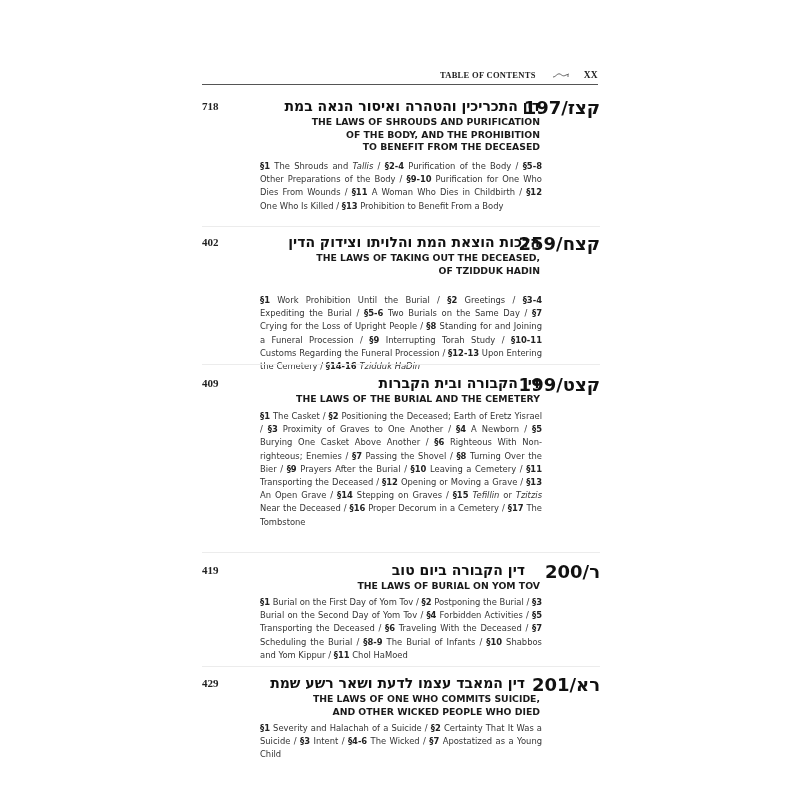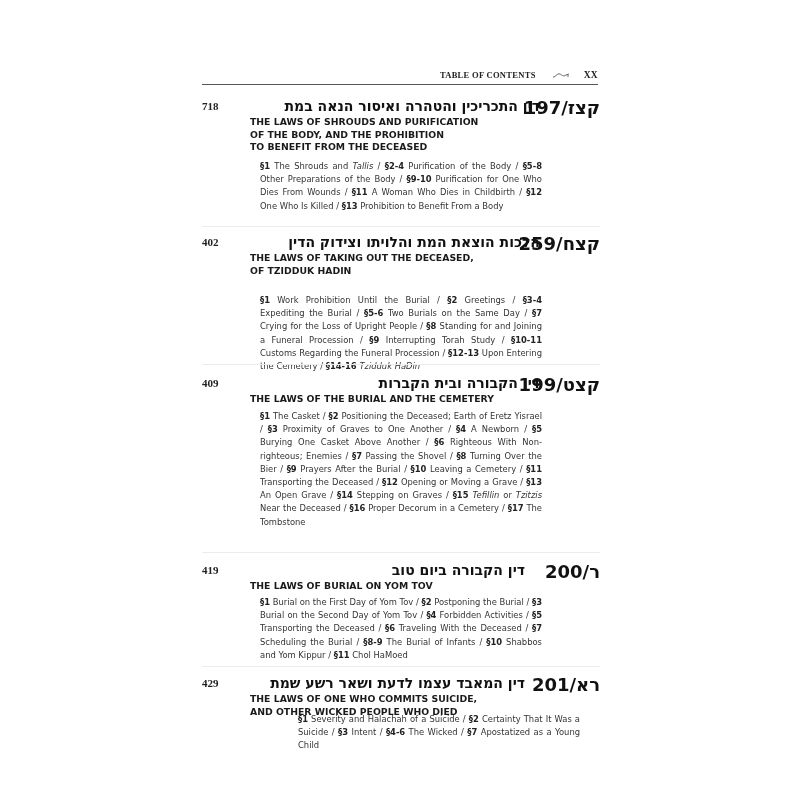--- a/index.html
+++ b/index.html
@@ -7,21 +7,21 @@
   .page { position:absolute; left:0; top:0; width:800px; height:800px; background:#fff;padding-left:32px; }
   .running-head { position:absolute; left:200px; width:398px; top:68px; height:14px; display:flex; justify-content:flex-end; align-items:center; font-family:"Liberation Serif", serif; font-size:8.5px; font-weight:bold; letter-spacing:0.3px; color:#222; }
   .running-head .ornament { margin:0 14px 0 16px; width:18px; height:8px; }
   .running-head .folio { font-size:9.5px; font-weight:bold; }
   .head-rule { position:absolute; left:202px; width:396px; top:84px; height:1px; background:#555; }
 
   .entry { position:absolute; left:202px; width:398px; }
   .entry .pg { position:absolute; left:0; top:0; font-family:"Liberation Serif", serif; font-weight:bold; font-size:11px; color:#222; }
   .entry .num { position:absolute; right:0; top:-3px; font-family:"DejaVu Sans", sans-serif; font-size:18px; font-weight:bold; color:#111; direction:ltr; white-space:nowrap; }
   .entry .heb { position:absolute; right:60px; top:-2px; font-family:"DejaVu Sans", sans-serif; font-weight:bold; font-size:14px; direction:rtl; white-space:nowrap; color:#111; }
-  .entry .eng { position:absolute; right:60px; top:16px; width:290px; text-align:left; font-family:"DejaVu Sans", sans-serif; font-weight:bold; font-size:9.3px; line-height:12.5px; color:#1a1a1a; text-transform:uppercase; }
+  .entry .eng { position:absolute; right:60px; top:16px; width:290px; text-align:right; font-family:"DejaVu Sans", sans-serif; font-weight:bold; font-size:9.3px; line-height:12.5px; color:#1a1a1a; text-transform:uppercase; }
   .entry .body { position:absolute; left:58px; width:282px; font-family:"DejaVu Sans", sans-serif; font-size:8.4px; line-height:13.2px; text-align:justify; color:#333; }
   .entry .body b { color:#222; }
   .entry .body i { font-style:italic; }
   .sep { position:absolute; left:202px; width:398px; height:1px; background:#ececec; }
 </style>
 </head>
 <body>
 
 <div class="page">
 
@@ -87,16 +87,16 @@
   <div class="sep" style="top:666px;"></div>
 
   <div class="entry" style="top:677px;">
     <span class="pg">429</span>
     <span class="num">201/רא</span>
     <span class="heb" style="right:75px;">דין המאבד עצמו לדעת ושאר רשע שמת</span>
     <div class="eng">
       <div>THE LAWS OF ONE WHO COMMITS SUICIDE,</div>
       <div>AND OTHER WICKED PEOPLE WHO DIED</div>
     </div>
-    <div class="body" style="top:36px;margin-left:38px;"><span><b>§1</b> Severity and Halachah of a Suicide</span> / <span><b>§2</b> Certainty That It Was a Suicide</span> / <span><b>§3</b> Intent</span> / <span><b>§4-6</b> The Wicked</span> / <span><b>§7</b> Apostatized as a Young Child</span></div>
+    <div class="body" style="top:45px;"><span><b>§1</b> Severity and Halachah of a Suicide</span> / <span><b>§2</b> Certainty That It Was a Suicide</span> / <span><b>§3</b> Intent</span> / <span><b>§4-6</b> The Wicked</span> / <span><b>§7</b> Apostatized as a Young Child</span></div>
   </div>
 
 </div>
 
 </body></html>

